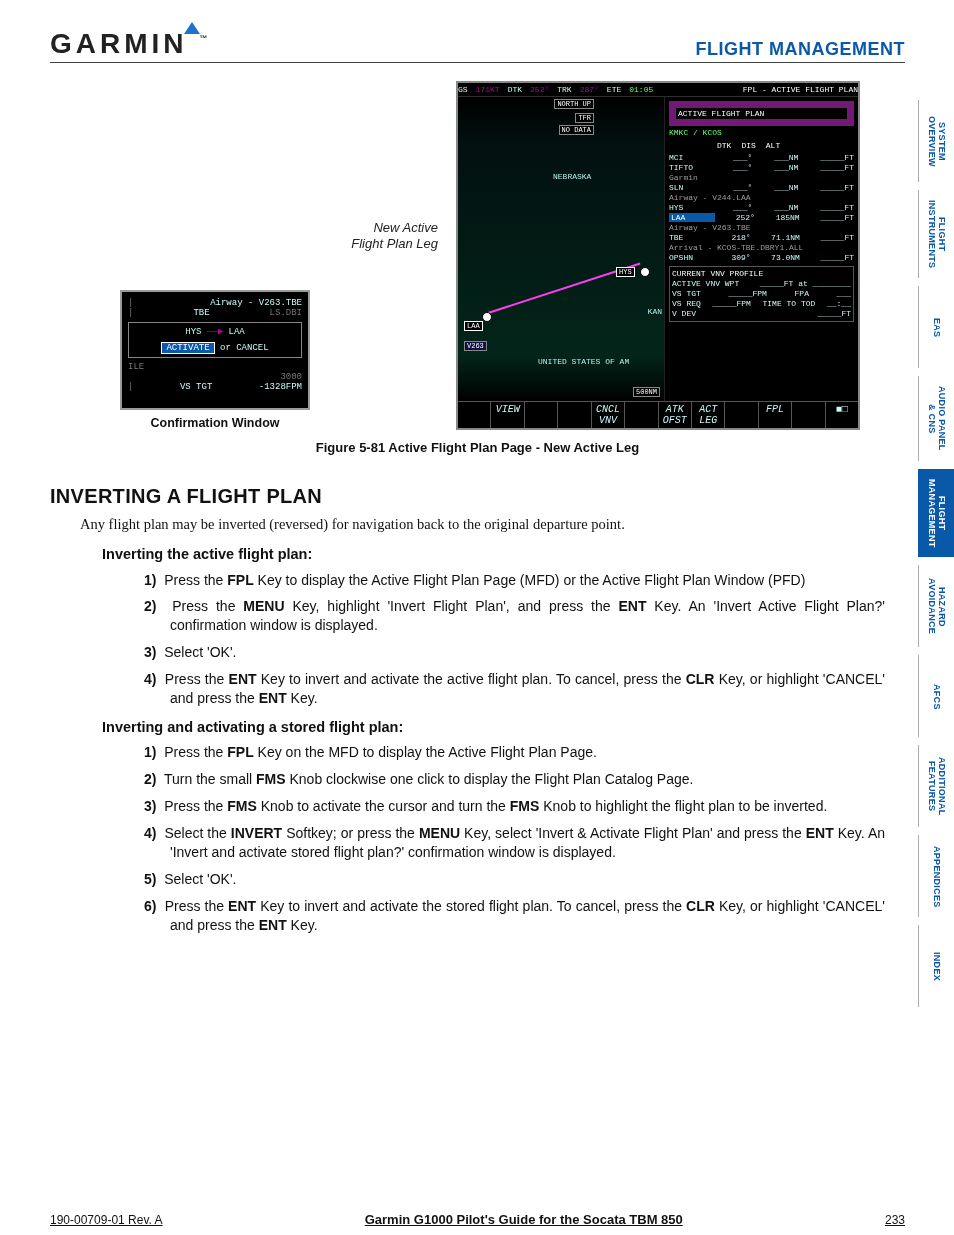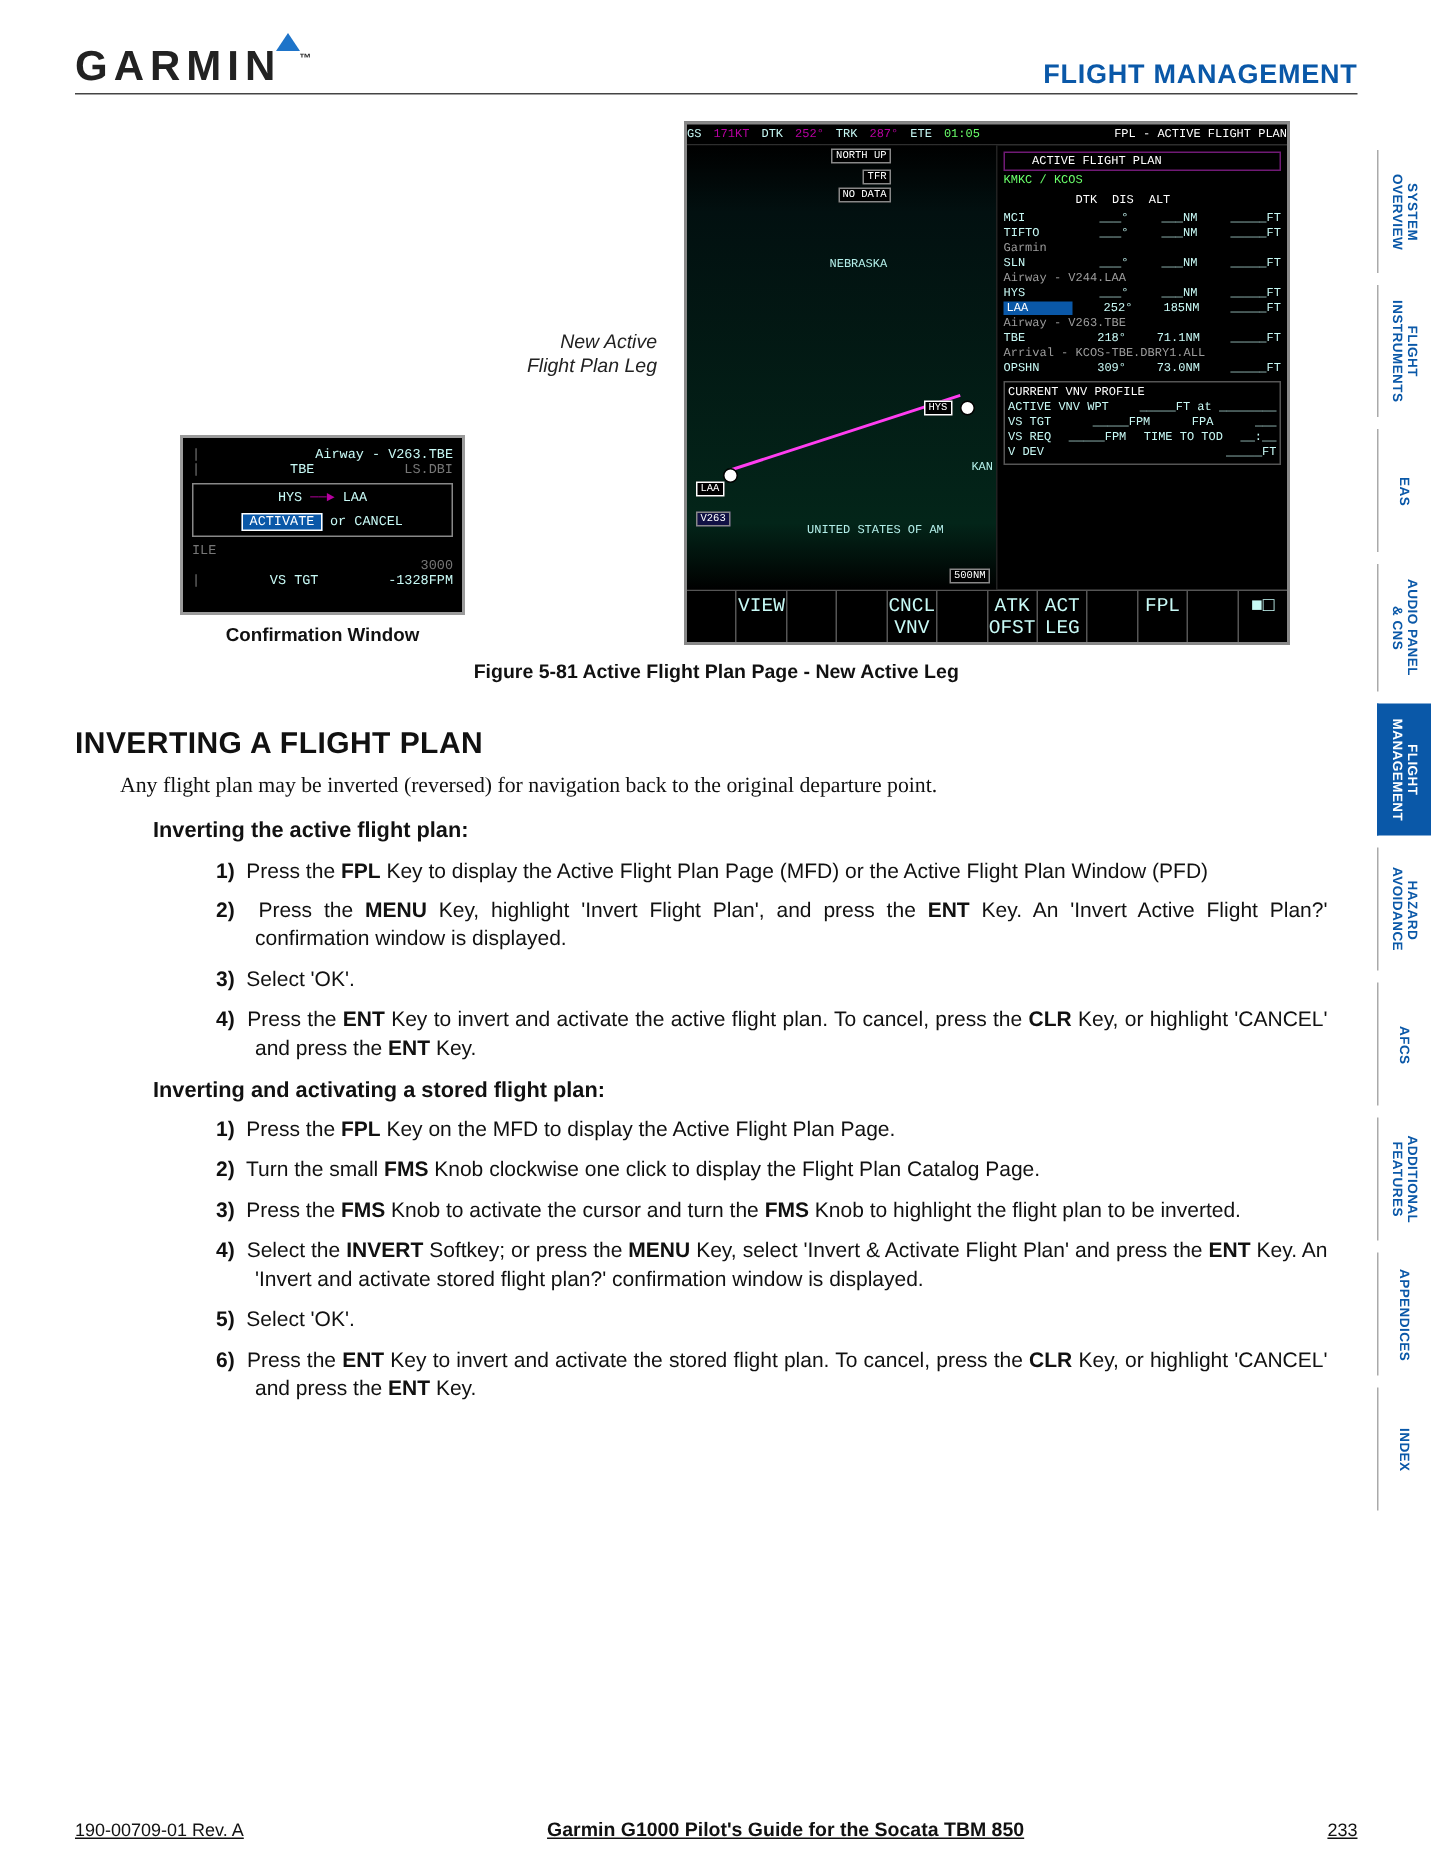--- a/index.html
+++ b/index.html
@@ -124,31 +124,32 @@
   .mfd .map .wp {
     position:absolute; width:8px; height:8px; border-radius:50%;
     background:#fff; border:1px solid #000;
   }
   .mfd .fpl {
     width: 185px;
     padding: 4px 4px;
     display:flex; flex-direction:column;
     font-size:8px;
   }
-  .mfd .fpl .hdr { color:#fff; border:1px solid #701a75; padding:1px 18px; margin-bottom:2px; }
+  .mfd .fpl .hdr { color:#fff; border:7px solid #701a75; padding:1px 2px; margin-bottom:2px; }
   .mfd .fpl .plan { color:#6aff6a; margin-bottom:2px; }
   .mfd .fpl .cols { color:#fff; display:flex; gap:10px; margin:2px 0; }
   .mfd .fpl .line { display:flex; justify-content:space-between; gap:4px; margin:1px 0; }
   .mfd .fpl .awy { color:#9c9c9c; }
   .mfd .fpl .hl { background:#0a58a8; color:#fff; padding:0 2px; }
   .mfd .fpl .sec { border:1px solid #555; padding:2px; margin-top:3px; }
   .mfd .fpl .sec .t { color:#fff; margin-bottom:1px; }
   .mfd .softkeys {
     display:flex; border-top:1px solid #555;
-    font-size:13px;
+    font-size:10px;
+    font-style:italic;
   }
   .mfd .softkeys div {
     flex:1; text-align:center; padding:2px 0;
     border-right:1px solid #555; color:#c8faf6;
   }
   .mfd .softkeys div:last-child { border-right:none; }
 
   .figcap {
     text-align:center; font-weight:700; font-size:13px;
     margin-top:10px; margin-bottom:30px;

